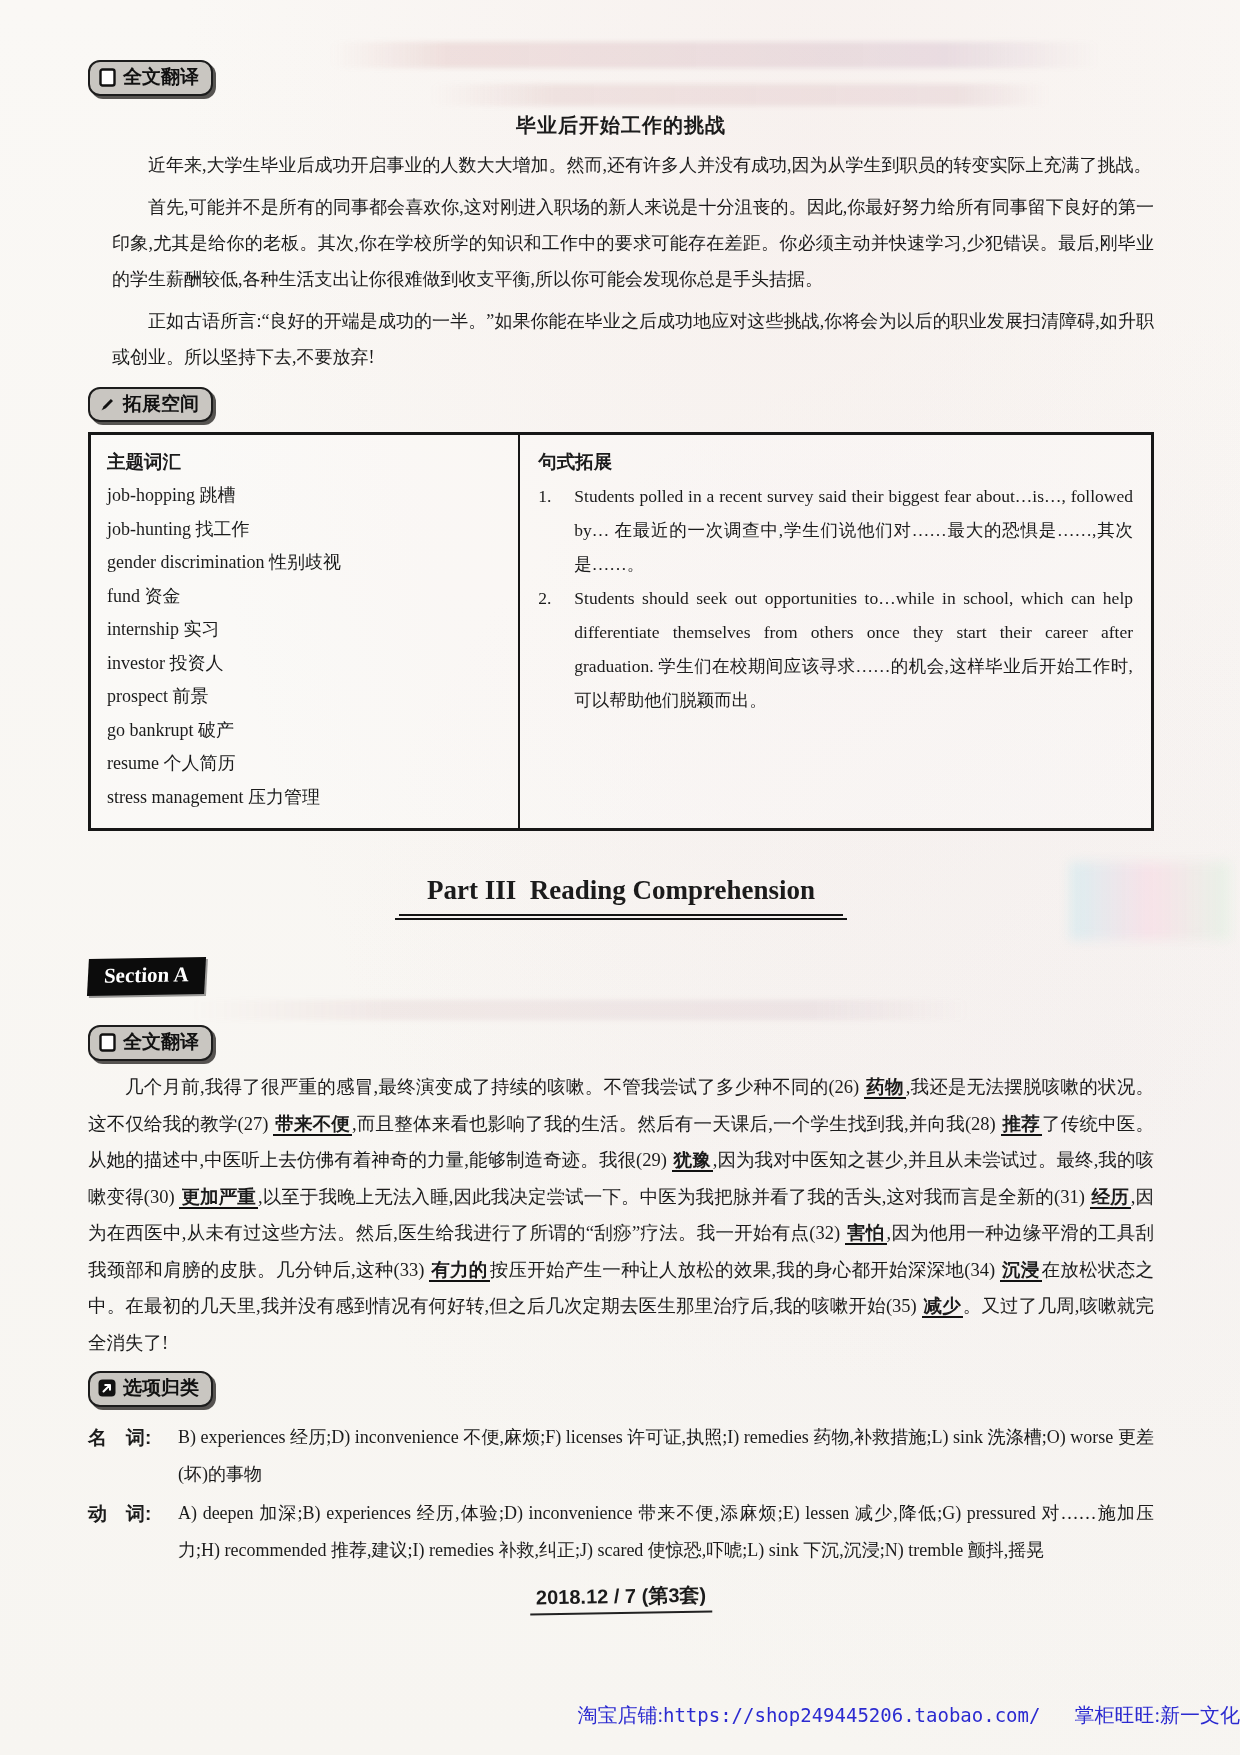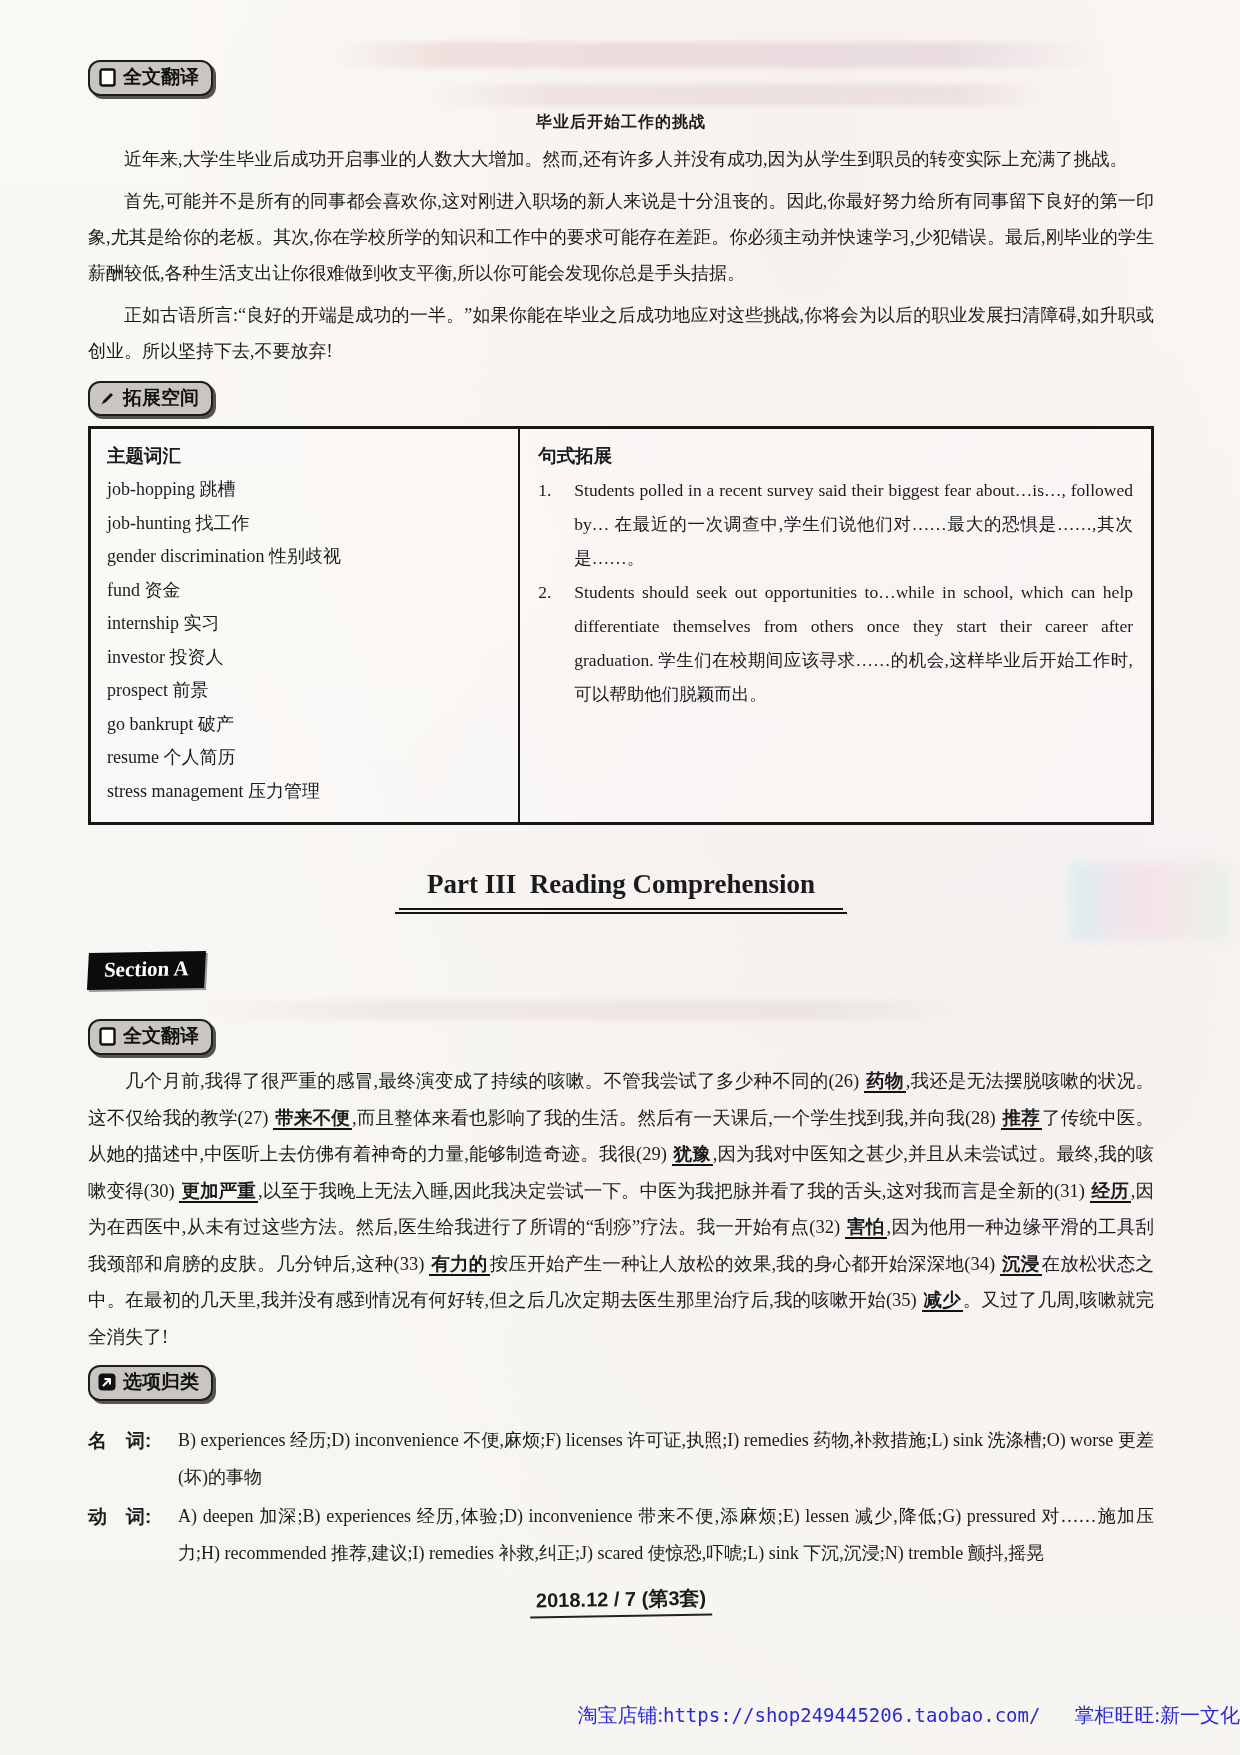--- a/index.html
+++ b/index.html
@@ -43,27 +43,28 @@
     font-family:"Liberation Sans","DejaVu Sans",sans-serif;
     font-weight:bold; font-size:19px; color:#111;
     line-height:1.3;
   }
   .badge .bicon{ display:inline-flex; width:18px; height:18px; align-items:center; justify-content:center; }
 
   .title-center{ text-align:center; margin-top:16px; }
   .doc-title{
     display:inline-block;
     font-family:"Liberation Sans","DejaVu Sans",sans-serif;
-    font-weight:bold; font-size:16px; letter-spacing:1px;
+    font-weight:bold; font-size:20px; letter-spacing:1px;
   }
 
   .cn-para{
     font-size:18px; line-height:36px;
     text-align:justify; text-indent:2em;
     margin-top:6px;
+    margin-left:24px;
   }
   .cn-para.first{ margin-top:8px; }
 
   
   .exp-table{
     margin-top:10px;
     border:3px solid #171717;
     display:flex;
     background:rgba(255,255,255,.25);
   }
@@ -106,21 +107,21 @@
     font-size:18.5px; line-height:36.5px;
     text-align:justify; text-indent:2em;
   }
   .blank{
     font-family:"Liberation Sans","DejaVu Sans",sans-serif;
     font-weight:bold;
     border-bottom:2px solid #111;
     padding:0 2px;
   }
 
-  .option-groups{ margin-top:21px; }
+  .option-groups{ margin-top:12px; }
   .opt-row{ display:flex; margin-top:2px; }
   .opt-label{
     flex:none; width:90px;
     font-family:"Liberation Sans","DejaVu Sans",sans-serif;
     font-weight:bold; font-size:19px; line-height:37px;
     white-space:pre;
   }
   .opt-text{ flex:1; font-size:18px; line-height:37px; text-align:justify; }
 
   .footer-wrap{ text-align:center; margin-top:14px; }

